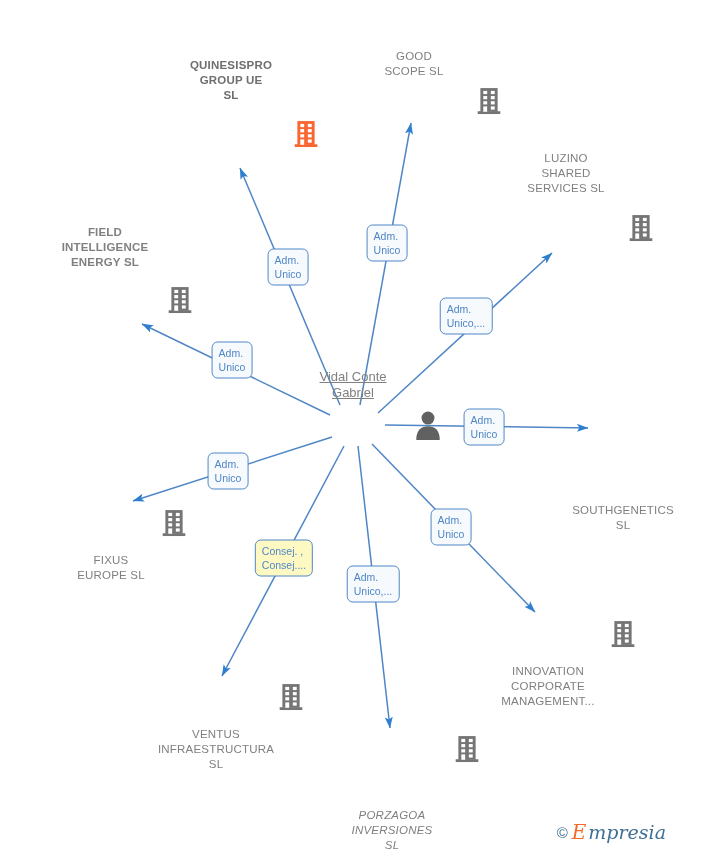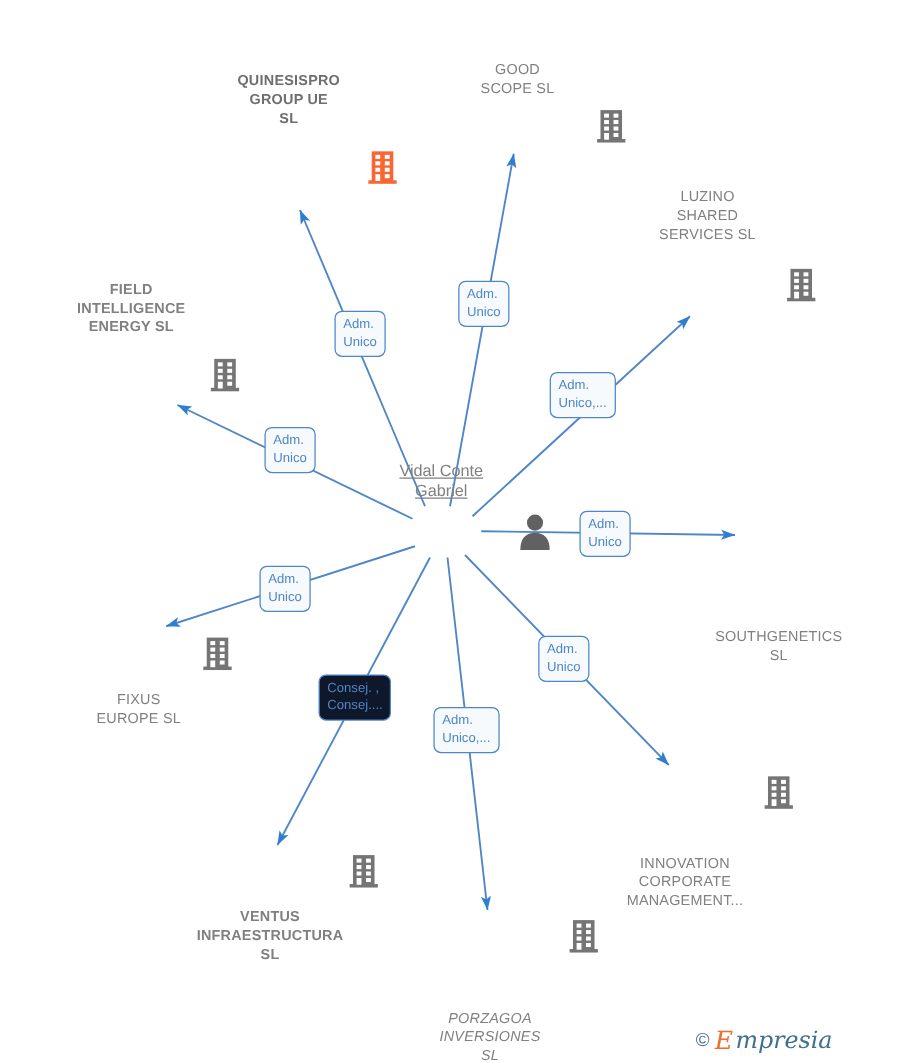--- a/index.html
+++ b/index.html
@@ -198,21 +198,21 @@
           <rect x="6.7" y="3.6" width="3.6" height="3" fill="#ffffff"></rect>
           <rect x="13.7" y="3.6" width="3.6" height="3" fill="#ffffff"></rect>
           <rect x="6.7" y="8.4" width="3.6" height="3" fill="#ffffff"></rect>
           <rect x="13.7" y="8.4" width="3.6" height="3" fill="#ffffff"></rect>
           <rect x="6.7" y="13.2" width="3.6" height="3" fill="#ffffff"></rect>
           <rect x="13.7" y="13.2" width="3.6" height="3" fill="#ffffff"></rect>
           <rect x="6.7" y="18" width="3.6" height="5" fill="#ffffff"></rect>
           <rect x="13.7" y="18" width="3.6" height="3" fill="#ffffff"></rect>
         </svg>
       </div>
-      <div class="node node-label company" style="left: 548px; top: 664px; color: rgb(128, 128, 128); margin-top: 20px;">INNOVATION
+      <div class="node node-label company" style="left: 548px; top: 664px; color: rgb(128, 128, 128);">INNOVATION
 CORPORATE
 MANAGEMENT...</div>
       <div class="node node-icon" style="left: 392px; top: 735px;">
         <svg width="26" height="28" viewBox="0 0 24 26">
           <rect x="4" y="1" width="16" height="22" fill="#757575"></rect>
           <rect x="1.5" y="22.5" width="21" height="2.6" fill="#757575"></rect>
           <rect x="6.7" y="3.6" width="3.6" height="3" fill="#ffffff"></rect>
           <rect x="13.7" y="3.6" width="3.6" height="3" fill="#ffffff"></rect>
           <rect x="6.7" y="8.4" width="3.6" height="3" fill="#ffffff"></rect>
           <rect x="13.7" y="8.4" width="3.6" height="3" fill="#ffffff"></rect>
@@ -232,21 +232,21 @@
           <rect x="6.7" y="3.6" width="3.6" height="3" fill="#ffffff"></rect>
           <rect x="13.7" y="3.6" width="3.6" height="3" fill="#ffffff"></rect>
           <rect x="6.7" y="8.4" width="3.6" height="3" fill="#ffffff"></rect>
           <rect x="13.7" y="8.4" width="3.6" height="3" fill="#ffffff"></rect>
           <rect x="6.7" y="13.2" width="3.6" height="3" fill="#ffffff"></rect>
           <rect x="13.7" y="13.2" width="3.6" height="3" fill="#ffffff"></rect>
           <rect x="6.7" y="18" width="3.6" height="5" fill="#ffffff"></rect>
           <rect x="13.7" y="18" width="3.6" height="3" fill="#ffffff"></rect>
         </svg>
       </div>
-      <div class="node node-label company" style="left: 216px; top: 727px; color: rgb(128, 128, 128); font-weight: bold;">VENTUS
+      <div class="node node-label company" style="left: 216px; top: 727px; color: rgb(128, 128, 128);">VENTUS
 INFRAESTRUCTURA
 SL</div>
       <div class="node node-icon" style="left: 99px; top: 509px;">
         <svg width="26" height="28" viewBox="0 0 24 26">
           <rect x="4" y="1" width="16" height="22" fill="#757575"></rect>
           <rect x="1.5" y="22.5" width="21" height="2.6" fill="#757575"></rect>
           <rect x="6.7" y="3.6" width="3.6" height="3" fill="#ffffff"></rect>
           <rect x="13.7" y="3.6" width="3.6" height="3" fill="#ffffff"></rect>
           <rect x="6.7" y="8.4" width="3.6" height="3" fill="#ffffff"></rect>
           <rect x="13.7" y="8.4" width="3.6" height="3" fill="#ffffff"></rect>
@@ -290,21 +290,21 @@
       <div class="edge-label" style="left: 387px; top: 243px; color: rgb(79, 134, 198); border-color: rgb(79, 134, 198); background: rgb(247, 250, 253);">Adm.
 Unico</div>
       <div class="edge-label" style="left: 466px; top: 316px; color: rgb(79, 134, 198); border-color: rgb(79, 134, 198); background: rgb(247, 250, 253);">Adm.
 Unico,...</div>
       <div class="edge-label" style="left: 484px; top: 427px; color: rgb(79, 134, 198); border-color: rgb(79, 134, 198); background: rgb(247, 250, 253);">Adm.
 Unico</div>
       <div class="edge-label" style="left: 451px; top: 527px; color: rgb(79, 134, 198); border-color: rgb(79, 134, 198); background: rgb(247, 250, 253);">Adm.
 Unico</div>
       <div class="edge-label" style="left: 373px; top: 584px; color: rgb(79, 134, 198); border-color: rgb(79, 134, 198); background: rgb(247, 250, 253);">Adm.
 Unico,...</div>
-      <div class="edge-label" style="left: 284px; top: 558px; color: rgb(79, 134, 198); border-color: rgb(79, 134, 198); background: #0f172a;">Consej. ,
+      <div class="edge-label" style="left: 284px; top: 558px; color: rgb(79, 134, 198); border-color: rgb(79, 134, 198); background: #fef9c3;">Consej. ,
 Consej....</div>
       <div class="edge-label" style="left: 228px; top: 471px; color: rgb(79, 134, 198); border-color: rgb(79, 134, 198); background: rgb(247, 250, 253);">Adm.
 Unico</div>
       <div class="edge-label" style="left: 232px; top: 360px; color: rgb(79, 134, 198); border-color: rgb(79, 134, 198); background: rgb(247, 250, 253);">Adm.
 Unico</div>
     </div>
 
   <div id="watermark">
     <span class="wm-copy">©</span>
     <span class="wm-e">E</span>

